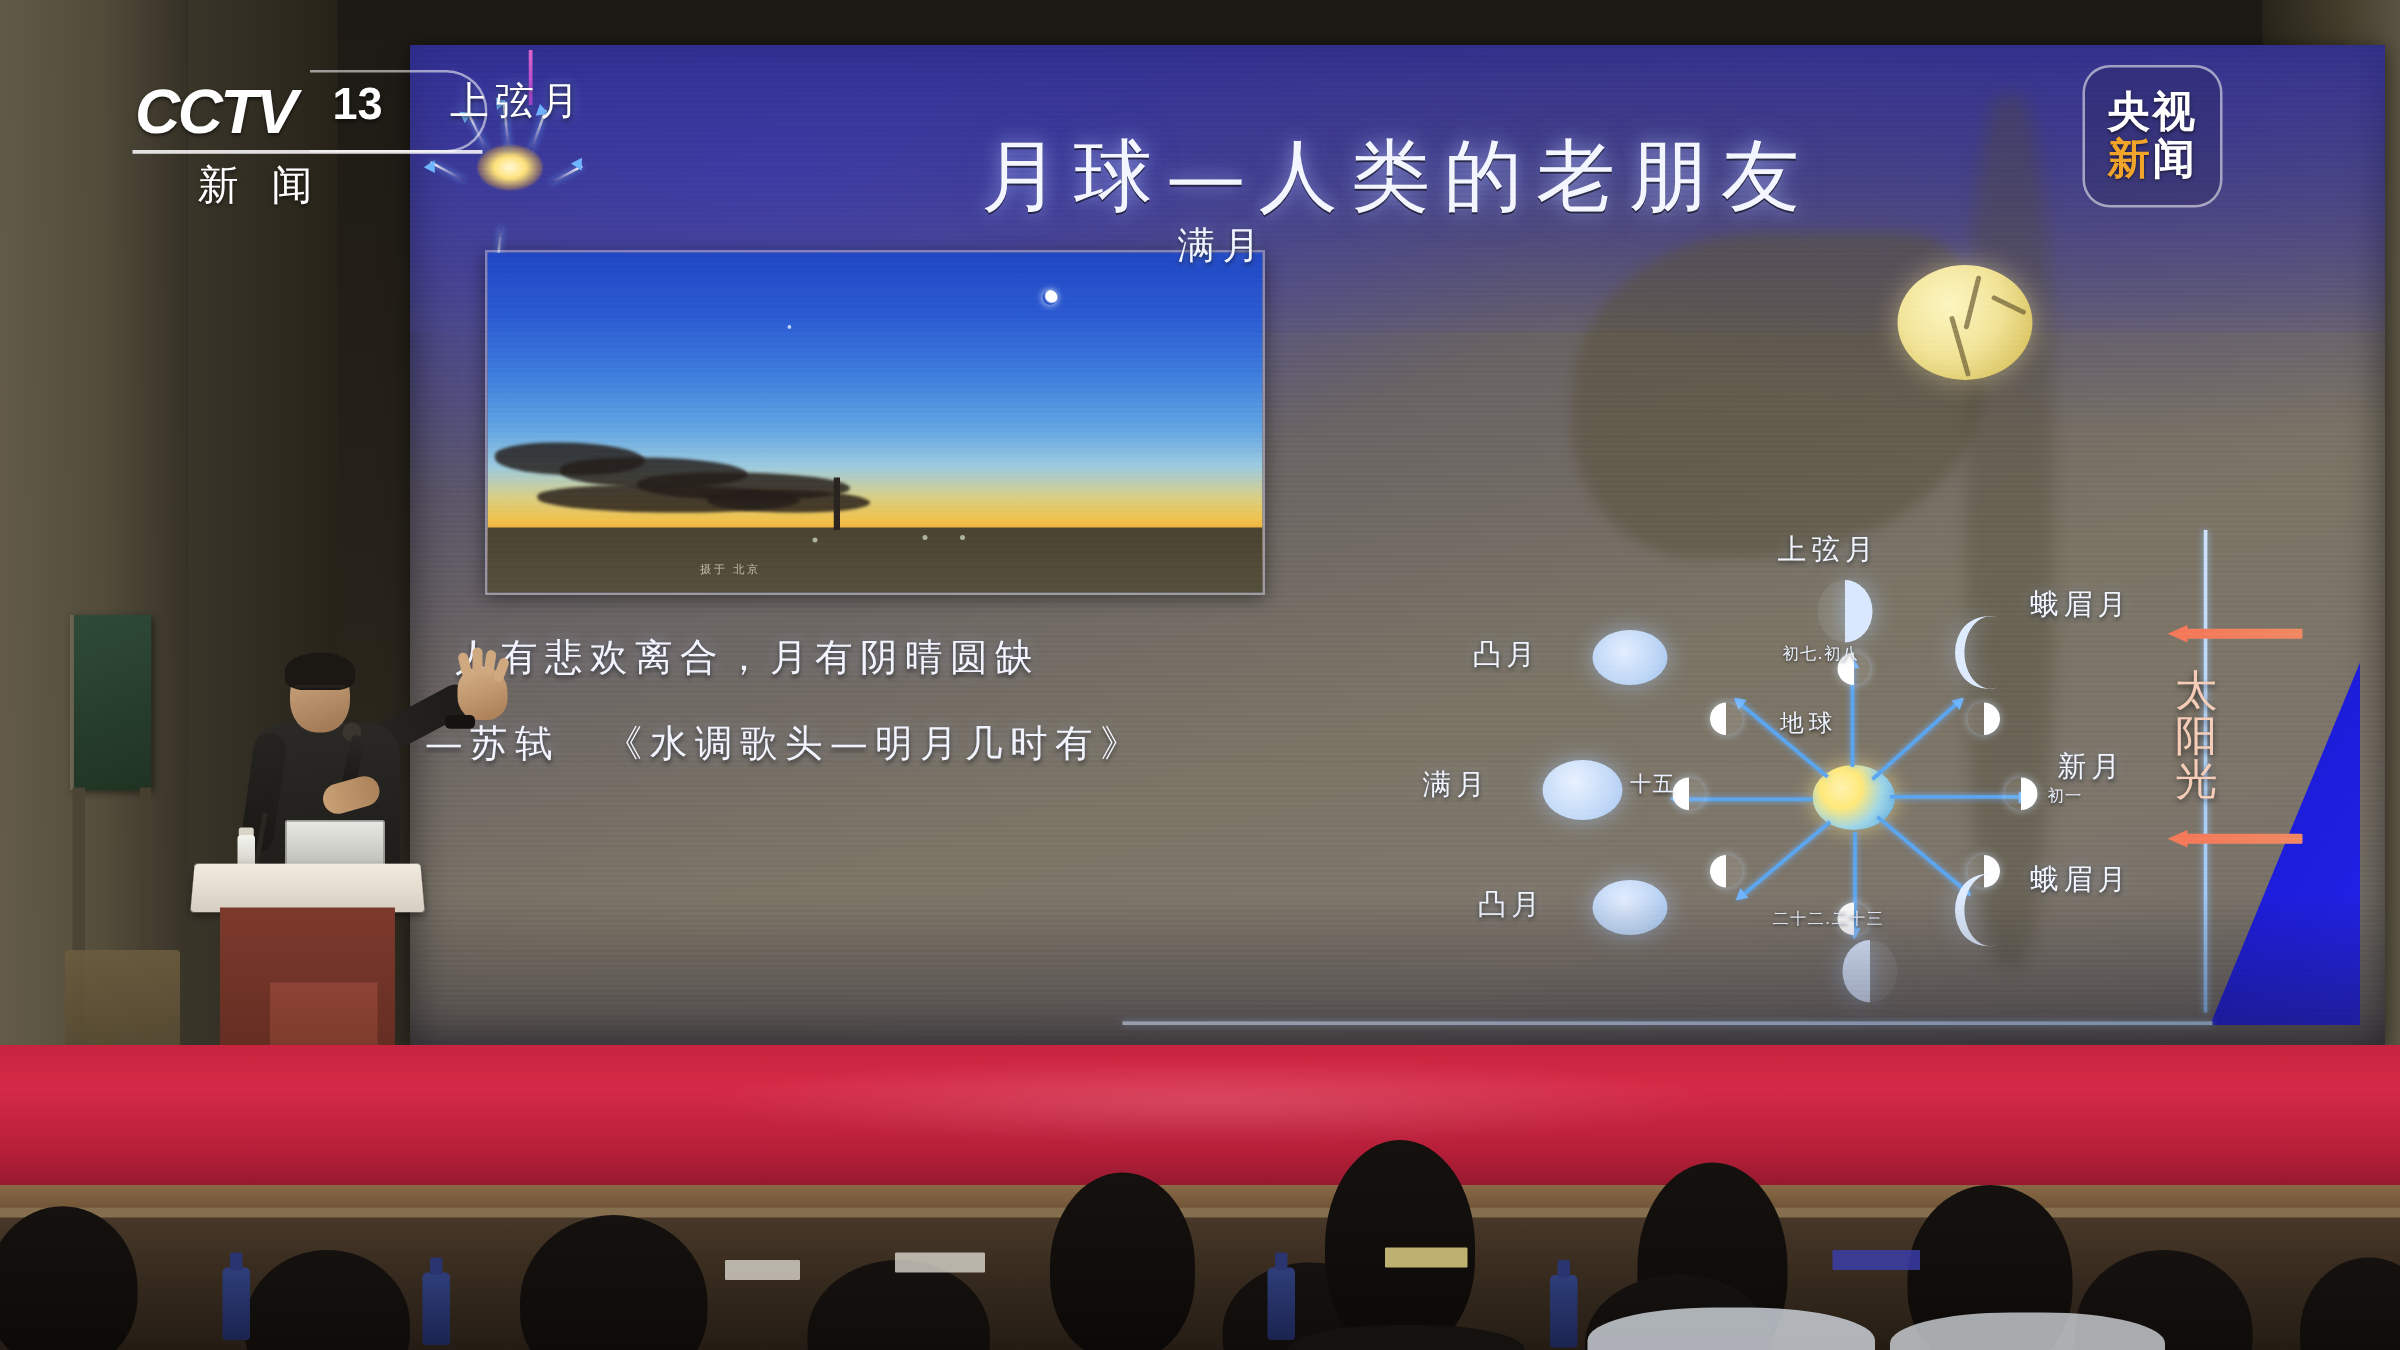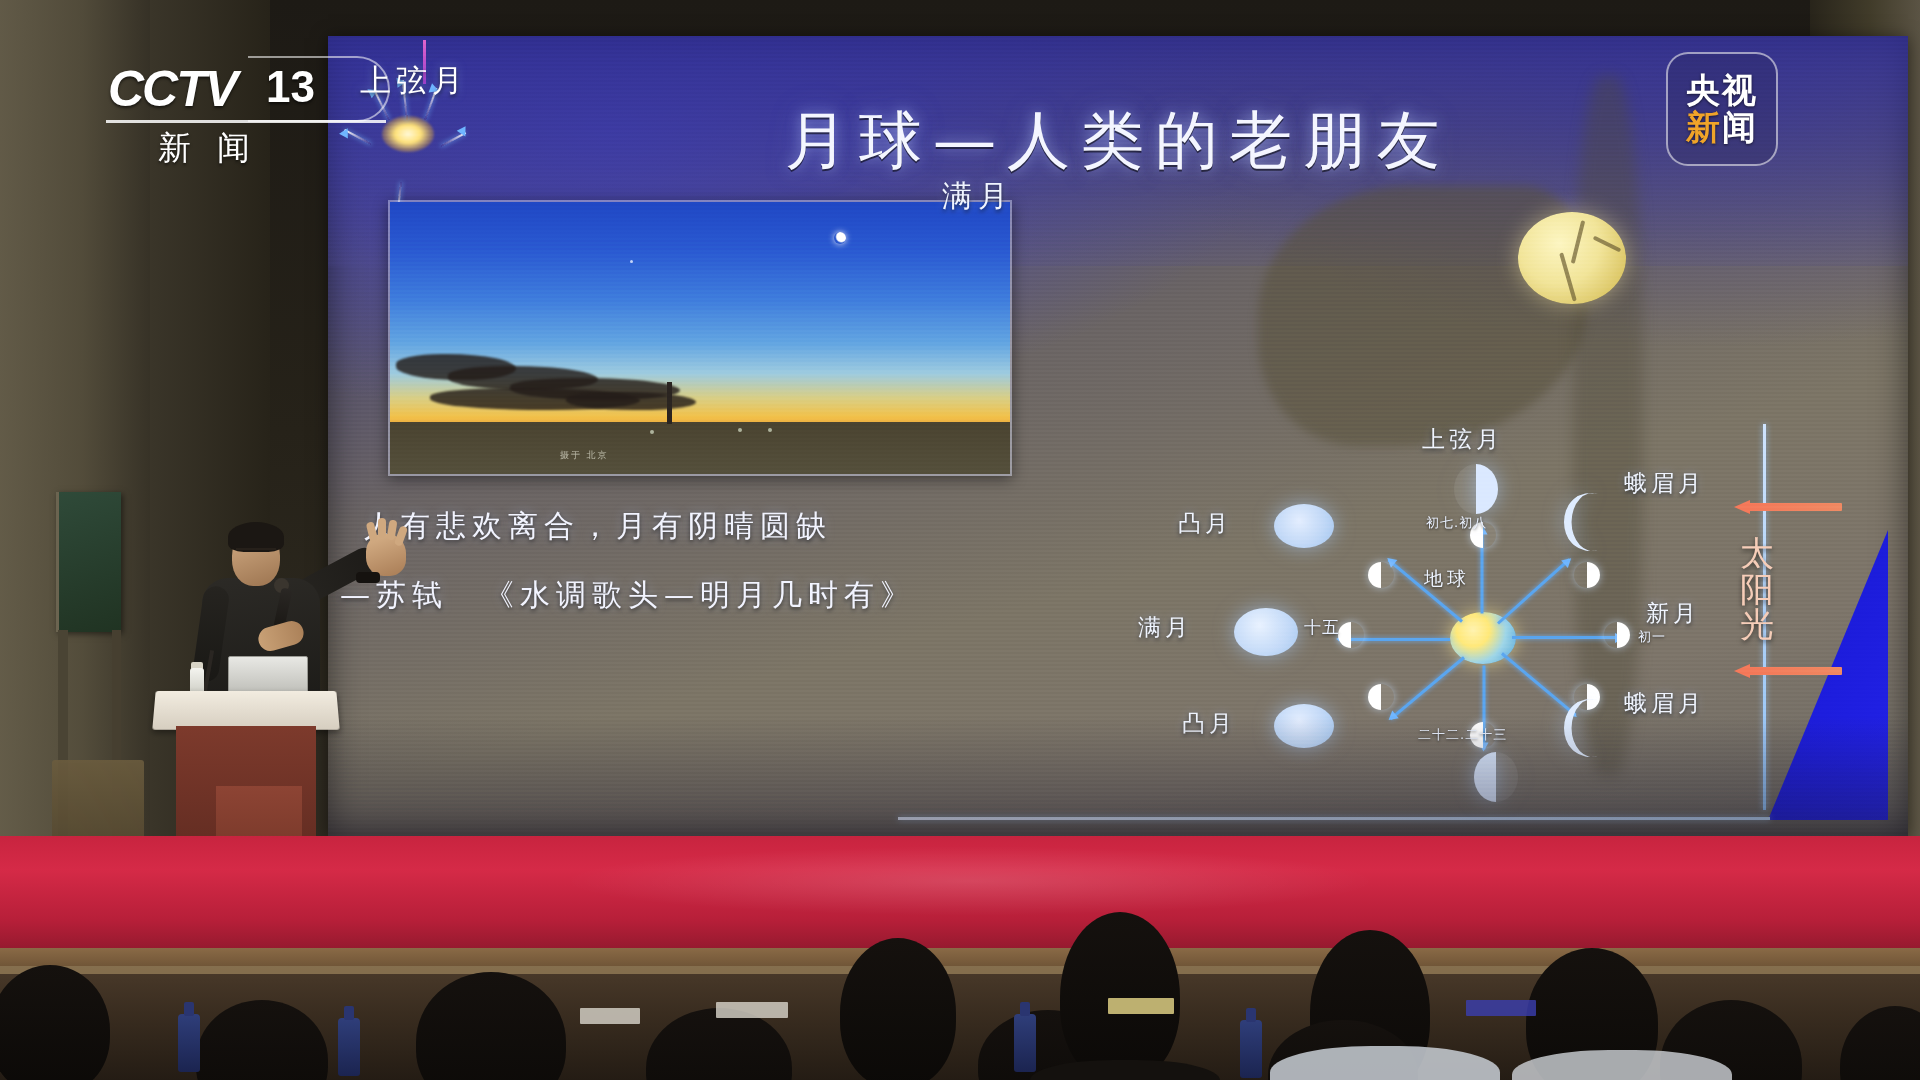--- a/index.html
+++ b/index.html
@@ -213,21 +213,21 @@
   .wm-text{position:absolute;left:6px;top:128px;font-size:31px;color:rgba(255,255,255,.92);
     letter-spacing:2px;font-family:"DejaVu Serif",serif;font-weight:bold;
     text-shadow:0 2px 5px rgba(0,0,0,.55);}
 
   
   .cctv-bug{position:absolute;left:98px;top:58px;width:300px;height:110px;}
   .cctv-row{position:relative;height:60px;}
   .cctv-word{position:absolute;left:10px;top:2px;font-size:50px;font-weight:bold;font-style:italic;
     color:#ffffff;letter-spacing:-2px;font-family:Liberation Sans, sans-serif;
     text-shadow:0 2px 3px rgba(0,0,0,.6);}
-  .cctv-13{position:absolute;left:168px;top:4px;font-size:44px;font-weight:bold;color:#fff;
+  .cctv-13{position:absolute;left:168px;top:4px;font-size:36px;font-weight:bold;color:#fff;
     font-family:"Liberation Sans",sans-serif;text-shadow:0 2px 3px rgba(0,0,0,.6);text-align:center;}
   .cctv-cap{position:absolute;left:150px;top:-2px;width:140px;height:62px;
     border:2px solid rgba(255,255,255,.55);border-radius:0 34px 34px 0;border-left:none;}
   .cctv-underline{position:absolute;left:8px;top:62px;width:280px;height:3px;background:rgba(255,255,255,.85);}
   .cctv-sub{position:absolute;left:60px;top:68px;font-size:33px;color:#fff;letter-spacing:26px;
     font-family:"DejaVu Serif",serif;text-shadow:0 2px 3px rgba(0,0,0,.6);}
 
   .yangshi{position:absolute;left:1666px;top:52px;width:108px;height:110px;border-radius:22px;
     border:2px solid rgba(255,255,255,.55);background:rgba(40,38,86,.30);
     display:flex;flex-direction:column;align-items:center;justify-content:center;}

